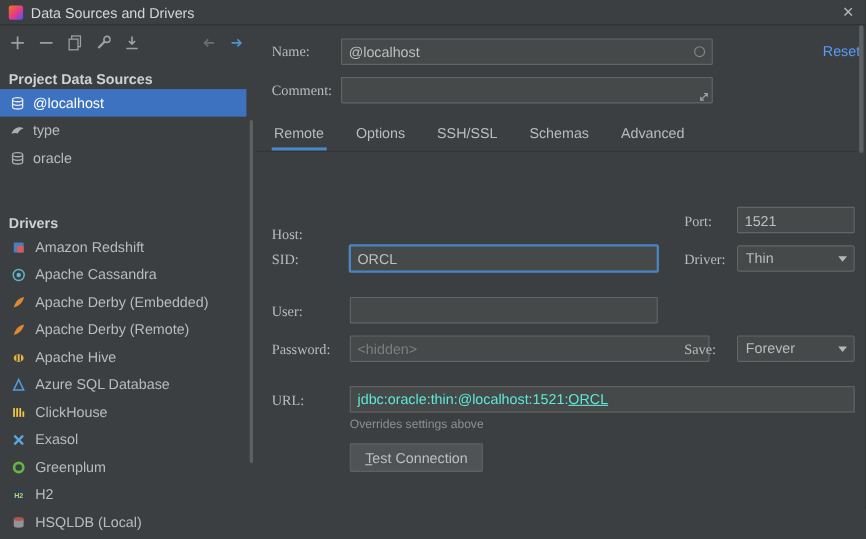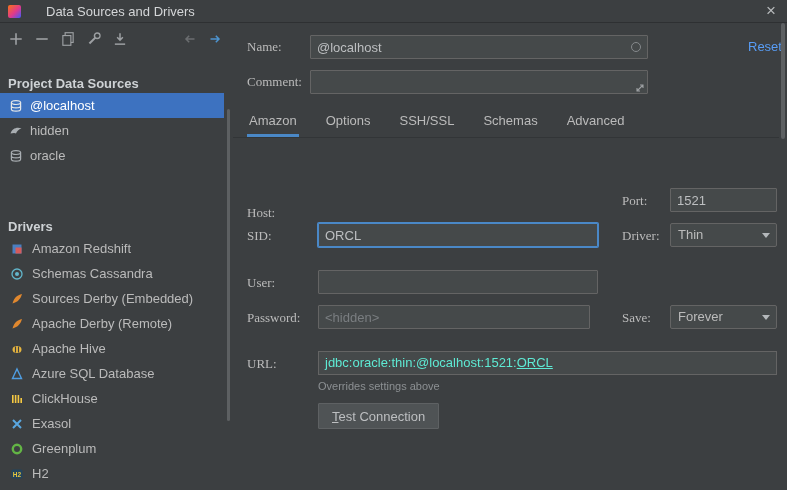--- a/index.html
+++ b/index.html
@@ -3,35 +3,35 @@
 <meta charset="utf-8">
 <style>
   * { margin:0; padding:0; box-sizing:border-box; }
   html,body { background:#2b2b2b; }
   .app {
     position:relative; width:787px; height:490px; overflow:hidden;
     background:#3c3f41; color:#bbbbbb;
     font-family:"Liberation Sans", sans-serif; font-size:13px;
   }
   
-  .titlebar { height:23px; display:flex; align-items:center; gap:25px;
+  .titlebar { height:23px; display:flex; align-items:center; gap:7px;
     padding:0 8px; border-bottom:1px solid #2e3032; position:relative; }
   .app-icon { width:13px; height:13px; border-radius:2px; flex:0 0 13px;
     background:linear-gradient(135deg,#f97316,#e0398d 55%,#3d5afe); }
   .title { color:#d4d6d8; }
   .close { position:absolute; right:11px; top:0; line-height:21px; font-size:17px;
     color:#b6b9bb; cursor:pointer; }
   
   .sidebar { position:absolute; left:0; top:23px; width:233px; bottom:0; }
   .toolbar { position:relative; height:32px; display:flex; align-items:center;
     gap:10px; padding-left:8px; }
   .tool-btn { width:16px; height:16px; display:inline-flex; cursor:pointer; }
   .nav-back { position:absolute; left:183px; top:9px; width:14px; height:14px; cursor:pointer; }
   .nav-fwd  { position:absolute; left:208px; top:9px; width:14px; height:14px; cursor:pointer; }
-  .section-header { font-weight:bold; color:#ced2d5; padding:7px 8px 4px; height:24px; margin-top:14px; }
+  .section-header { font-weight:bold; color:#ced2d5; padding:7px 8px 4px; height:24px; margin-top:2px; }
   .ds-item { height:25px; display:flex; align-items:center; gap:7px;
     padding-left:9px; width:224px; cursor:pointer; }
   .ds-item.selected { background:#3d72c0; color:#ffffff; }
   .list-spacer { height:30px; }
   .driver-item { height:25px; display:flex; align-items:center; gap:8px;
     padding-left:10px; cursor:pointer; white-space:nowrap; }
   .icon14 { width:14px; height:14px; flex:0 0 14px; display:inline-flex; }
   .side-sb { position:absolute; right:3px; top:86px; width:3px; height:312px;
     background:#5d6062; border-radius:2px; cursor:pointer; }
   
@@ -139,21 +139,21 @@
           </svg>
       </span>
       <span>@localhost</span>
     </div>
     <div class="ds-item">
       <span class="icon14">
         <svg width="14" height="14" viewBox="0 0 14 14">
             <path d="M1.5 9.5C3 4.5 8 2.5 12.5 4.5 9.5 5.5 8 7 7 9.5 6 8.5 3.5 9 1.5 9.5Z" fill="#a9aeb2"></path>
           </svg>
       </span>
-      <span>hidden</span>
+      <span>type</span>
     </div>
     <div class="ds-item">
       <span class="icon14">
         <svg width="14" height="14" viewBox="0 0 14 14">
             <ellipse cx="7" cy="3.6" rx="4.6" ry="1.9" fill="none" stroke="#a9aeb2" stroke-width="1.2"></ellipse>
             <path d="M2.4 3.6V10.2a4.6 1.9 0 0 0 9.2 0V3.6" fill="none" stroke="#a9aeb2" stroke-width="1.2"></path>
             <path d="M2.4 6.9a4.6 1.9 0 0 0 9.2 0" fill="none" stroke="#a9aeb2" stroke-width="1.2"></path>
           </svg>
       </span>
       <span>oracle</span>
@@ -172,29 +172,29 @@
       </span>
       <span>Amazon Redshift</span>
     </div>
     <div class="driver-item">
       <span class="icon14">
         <svg width="14" height="14" viewBox="0 0 14 14">
             <circle cx="7" cy="7" r="5" fill="none" stroke="#62b6cb" stroke-width="1.3"></circle>
             <circle cx="7" cy="7" r="2" fill="#62b6cb"></circle>
           </svg>
       </span>
-      <span>Schemas Cassandra</span>
+      <span>Apache Cassandra</span>
     </div>
     <div class="driver-item">
       <span class="icon14">
         <svg width="14" height="14" viewBox="0 0 14 14">
             <path d="M12 2C7 3 4 6 2.5 11.5 8 10 10.5 7 12 2Z" fill="#e0882f"></path>
           </svg>
       </span>
-      <span>Sources Derby (Embedded)</span>
+      <span>Apache Derby (Embedded)</span>
     </div>
     <div class="driver-item">
       <span class="icon14">
         <svg width="14" height="14" viewBox="0 0 14 14">
             <path d="M12 2C7 3 4 6 2.5 11.5 8 10 10.5 7 12 2Z" fill="#e0882f"></path>
           </svg>
       </span>
       <span>Apache Derby (Remote)</span>
     </div>
     <div class="driver-item">
@@ -274,21 +274,21 @@
 
     <span class="label" style="left:14px; top:51px;">Comment:</span>
     <input class="field" style="left: 77px; top: 47px; width: 338px;" value="">
     <span class="expand-ic">
       <svg width="10" height="10" viewBox="0 0 10 10">
           <path d="M2 8L8 2M5 2h3v3M2 5v3h3" stroke="#9da0a3" stroke-width="1.1" fill="none"></path>
         </svg>
     </span>
 
     <div class="tabs">
-      <span class="tab active">Amazon</span>
+      <span class="tab active">Remote</span>
       <span class="tab">Options</span>
       <span class="tab">SSH/SSL</span>
       <span class="tab">Schemas</span>
       <span class="tab">Advanced</span>
     </div>
     <div class="tabs-sep"></div>
 
 
     <span class="label" style="left:14px; top:170px;margin-top:12px;">Host:</span>
     <span class="label" style="left:389px; top:170px;">Port:</span>
@@ -299,21 +299,21 @@
     <span class="label" style="left:389px; top:205px;">Driver:</span>
     <div class="combo" style="left:437px; top:200px; width:107px;">
       <span class="val">Thin</span>
       <span class="arrow"></span>
     </div>
 
     <span class="label" style="left:14px; top:252px;">User:</span>
     <input class="field" style="left: 85px; top: 247px; width: 280px;" value="">
 
     <span class="label" style="left:14px; top:287px;">Password:</span>
-    <input class="field" style="left: 85px; top: 282px; width: 272px;" placeholder="&lt;hidden&gt;">
+    <input class="field" style="left: 85px; top: 282px; width: 327px;" placeholder="&lt;hidden&gt;">
     <span class="label" style="left:389px; top:287px;">Save:</span>
     <div class="combo" style="left:437px; top:282px; width:107px;">
       <span class="val">Forever</span>
       <span class="arrow"></span>
     </div>
 
     <span class="label" style="left:14px; top:333px;">URL:</span>
     <div class="url-field">
       <span>jdbc:oracle:thin:@localhost:1521:</span><span class="url-link">ORCL</span>
     </div>

